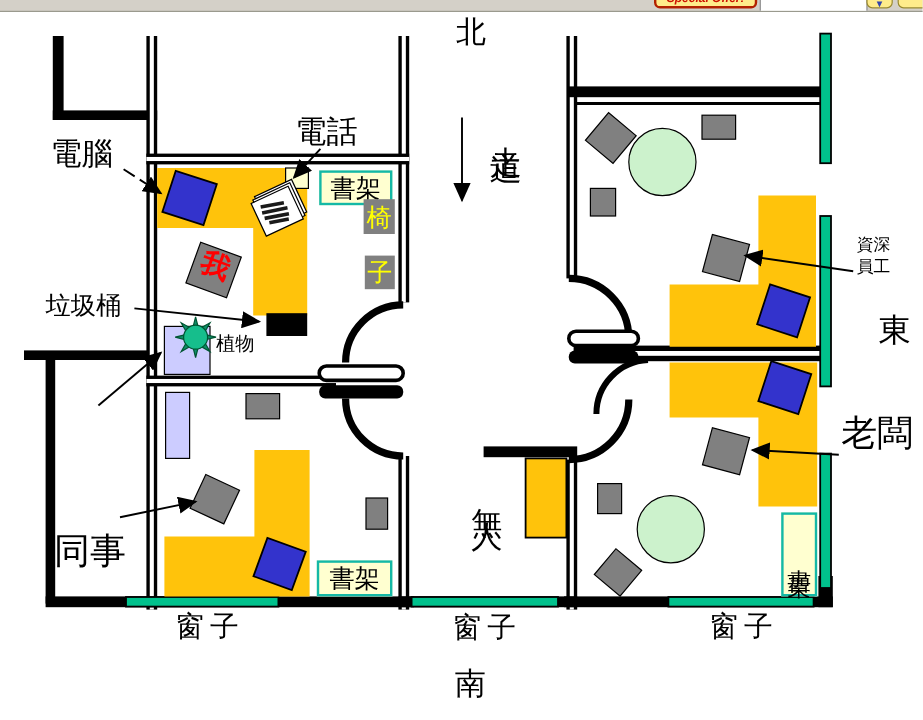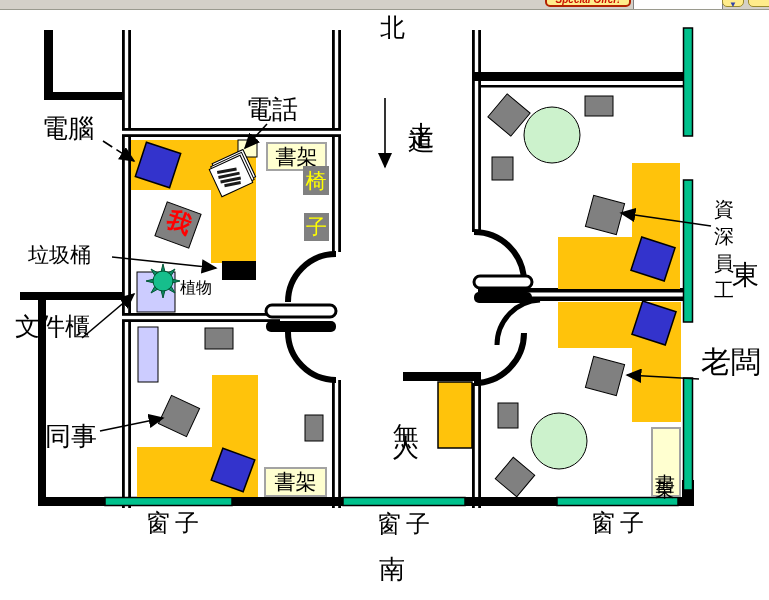--- a/index.html
+++ b/index.html
@@ -16,21 +16,21 @@
   .tb-input{position:absolute;left:633px;top:-9px;width:84px;height:16px;background:#fff;
             border:1px solid #808080;border-radius:0;}
   .dd{left:722px;top:-8px;width:22px;height:15px;background:var(--c-btnYellow);
       border:1px solid #9a8a30;text-align:center;}
   .dd span{font-size:8px;color:#3344aa;line-height:14px;display:inline-block;}
   .endbtn{left:748px;top:-8px;width:26px;height:15px;background:var(--c-btnYellow);
           border:1px solid #9a8a30;}
   svg.plan{position:absolute;left:0;top:0;z-index:1;}
   .lbl{position:absolute;z-index:3;white-space:nowrap;line-height:1.05;}
   .vtext{writing-mode:vertical-rl;text-orientation:upright;white-space:normal;}
-  .boxlbl{box-sizing:border-box;border:2px solid #a3a3a3;background:var(--c-cream);
+  .boxlbl{box-sizing:border-box;border:2px solid #14b8a6;background:var(--c-cream);
           display:flex;align-items:center;justify-content:center;z-index:3;position:absolute;}
   .seatlbl{position:absolute;z-index:3;display:flex;align-items:center;justify-content:center;
            background:var(--c-seat);}
   .wrap{white-space:normal;word-break:break-all;}
 </style>
 </head>
 <body>
 
 <div class="screen">
 
@@ -181,29 +181,28 @@
   <div class="lbl" style="left:379px;top:556px;font-size:26px;">南</div>
   <div class="lbl" style="left:732px;top:261px;font-size:27px;">東</div>
   <div class="lbl vtext" style="left:407px;top:100px;font-size:27px;letter-spacing:6px;">走道</div>
 
   <div class="lbl" style="left:42px;top:115px;font-size:26px;">電腦</div>
   <div class="lbl" style="left:246px;top:96px;font-size:26px;">電話</div>
   <div class="boxlbl" style="left:266px;top:142px;width:61px;height:29px;font-size:21px;">書架</div>
   <div class="seatlbl" style="left:303px;top:166px;width:26px;height:29px;font-size:21px;color:var(--c-chairText);">椅</div>
   <div class="seatlbl" style="left:304px;top:213px;width:25px;height:28px;font-size:21px;color:var(--c-chairText);">子</div>
   <div class="lbl" style="left:160px;top:210px;width:36px;height:32px;font-size:24px;font-weight:bold;color:var(--c-meText);transform:rotate(20deg);text-align:center;">我</div>
-  <div class="lbl" style="left:28px;top:244px;font-size:21px;">垃圾桶</div>
+  <div class="lbl" style="left:38px;top:244px;font-size:21px;">垃圾桶</div>
   <div class="lbl" style="left:180px;top:280px;font-size:16px;">植物</div>
-  <div class="lbl" style="left:15px;top:314px;font-size:25px;">文件櫃</div>
-  <div class="lbl" style="left:45px;top:423px;font-size:26px;">同事</div>
+  <div class="lbl" style="left:45px;top:444px;font-size:30px;">同事</div>
   <div class="boxlbl" style="left:264px;top:467px;width:63px;height:30px;font-size:21px;">書架</div>
 
   <div class="lbl vtext" style="left:392px;top:402px;font-size:26px;letter-spacing:12px;">無人</div>
 
-  <div class="lbl wrap" style="left:714px;top:196px;width:36px;font-size:20px;line-height:1.35;">資深員工</div>
+  <div class="lbl wrap" style="left:714px;top:196px;width:36px;font-size:14px;line-height:1.35;">資深員工</div>
   <div class="lbl" style="left:701px;top:346px;font-size:30px;">老闆</div>
   <div class="boxlbl vtext" style="left:651px;top:427px;width:30px;height:70px;font-size:20px;letter-spacing:4px;">書架</div>
 
   <div class="lbl" style="left:146px;top:511px;font-size:24px;letter-spacing:5px;">窗子</div>
   <div class="lbl" style="left:377px;top:512px;font-size:24px;letter-spacing:5px;">窗子</div>
   <div class="lbl" style="left:591px;top:511px;font-size:24px;letter-spacing:5px;">窗子</div>
 
 </div>
 
 </body></html>

